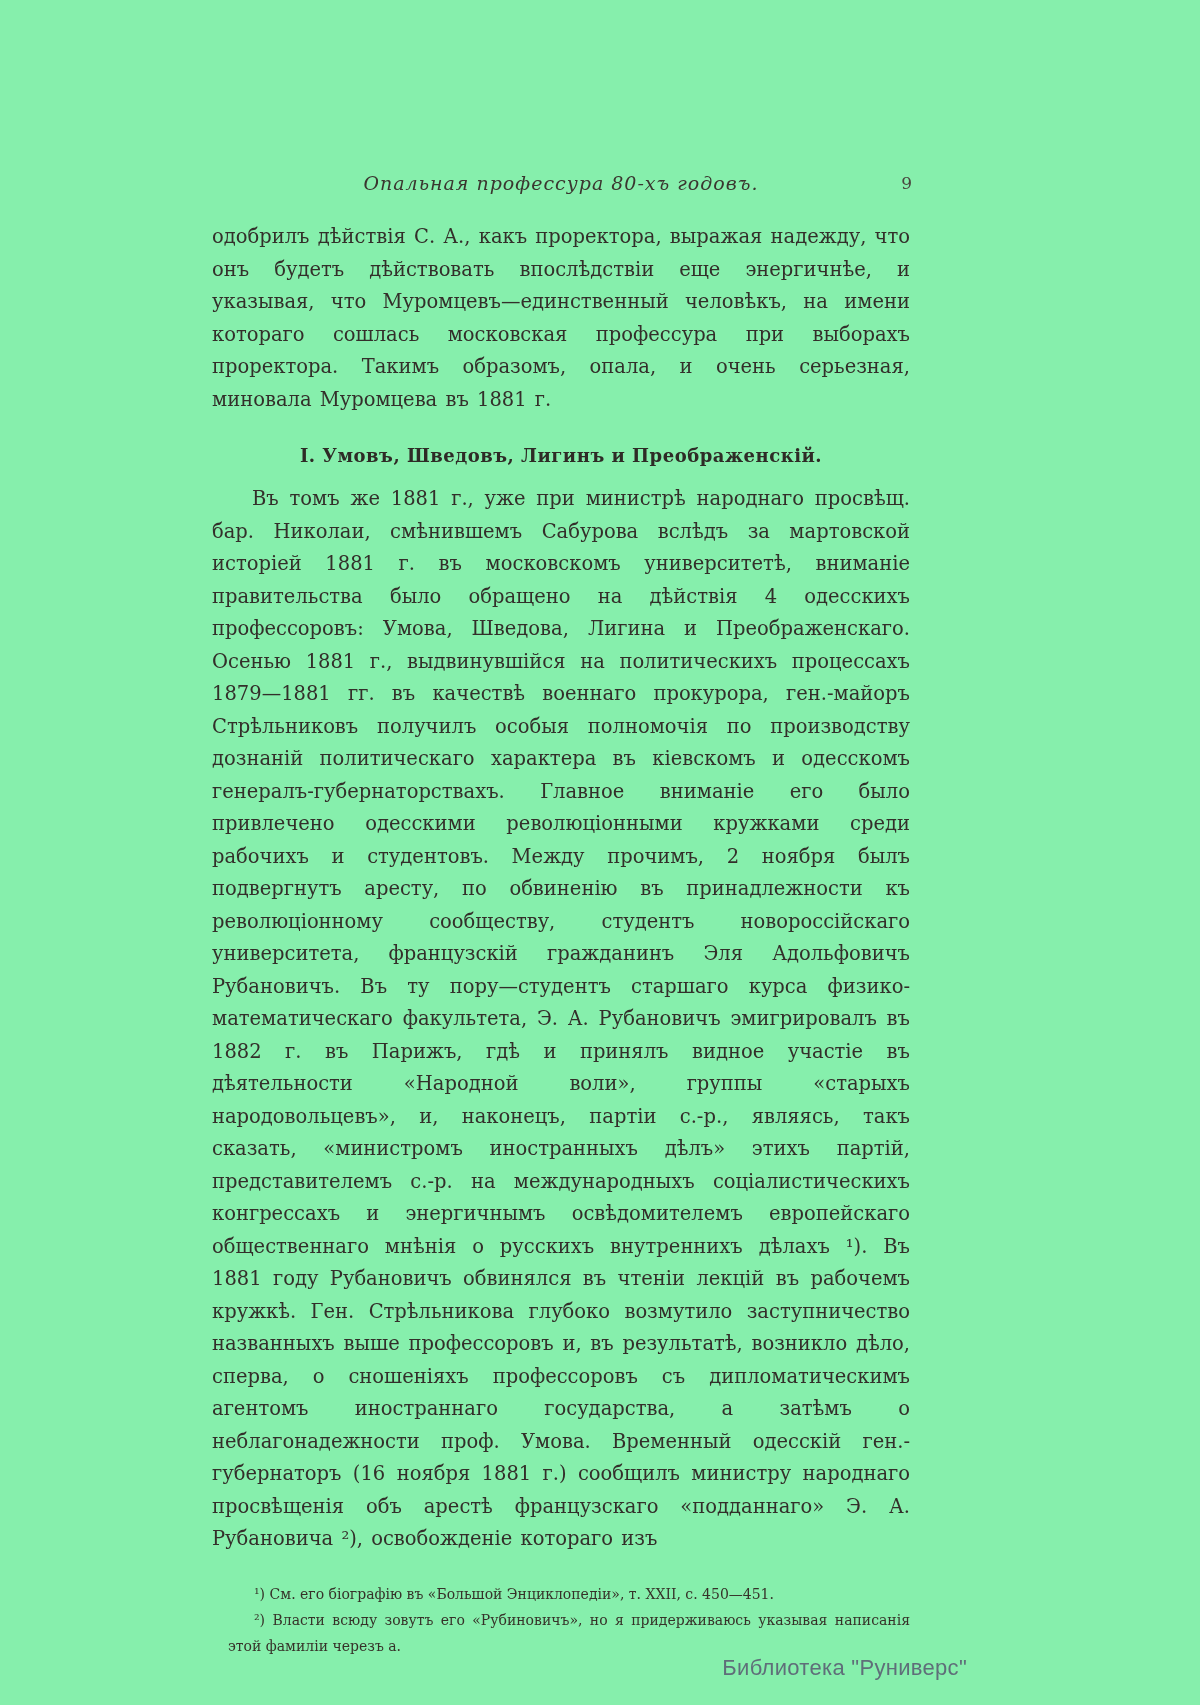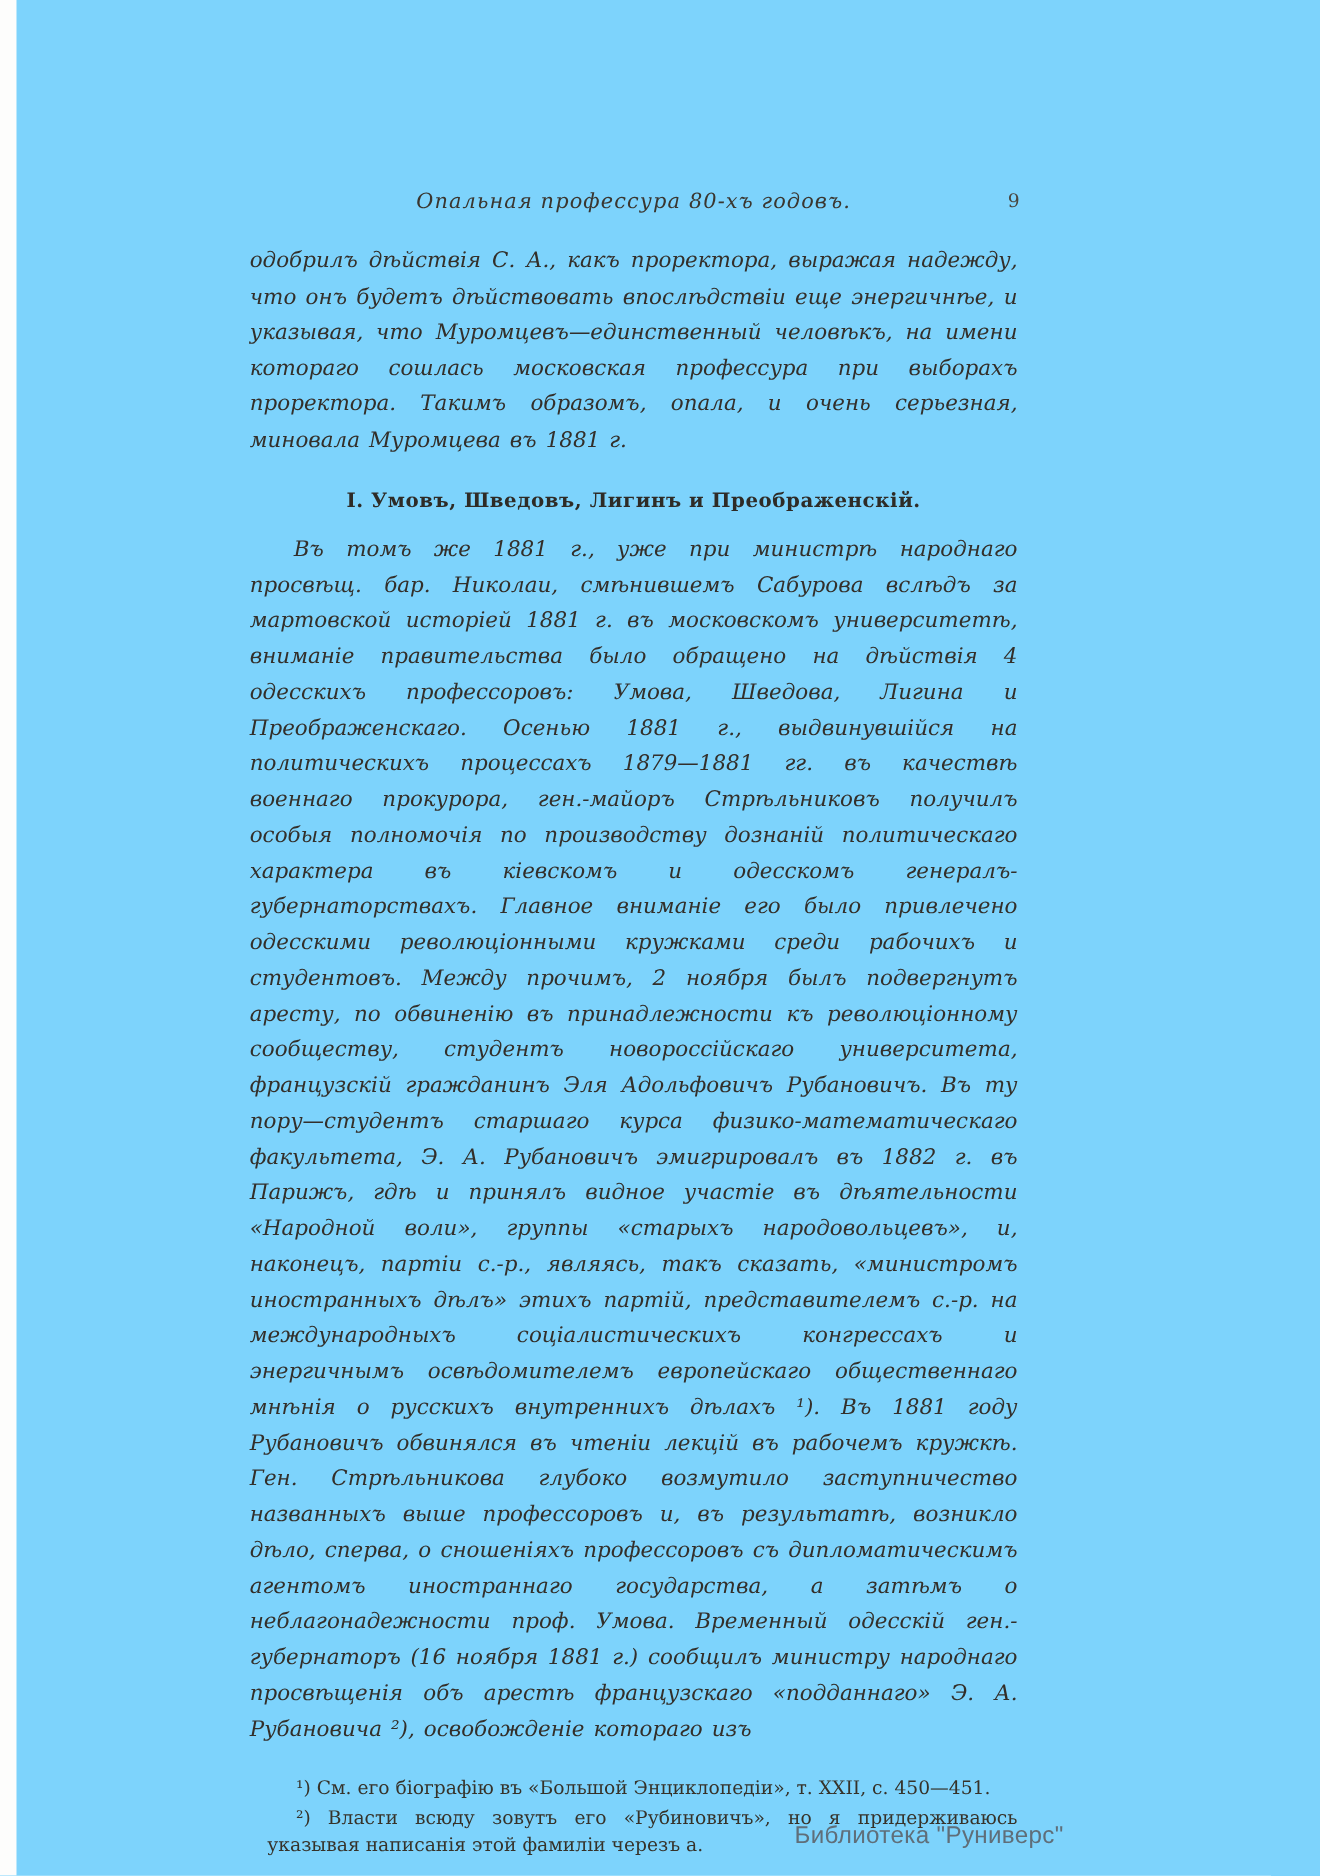--- a/index.html
+++ b/index.html
@@ -9,22 +9,21 @@
     height: 1705px;
     background: #fdfdfc;
     position: relative;
     font-family: "DejaVu Serif", serif;
     color: #33302b;
     overflow: hidden;
   }
   .sheet {
     position: absolute;
     inset: 0;
-    background: #7dd3fc;
-    margin-left: 15px;
+    background: #86efac;
   }
   .column {
     position: absolute;
     left: 212px;
     top: 172px;
     width: 698px;
   }
   .running-head-row {
     position: relative;
     width: 100%;
@@ -43,21 +42,20 @@
     letter-spacing: 0;
     color: #4a463f;
   }
   .para {
     margin: 0;
     text-align: justify;
     font-size: 19.5px;
     line-height: 32.5px;
     word-spacing: 2px;
     color: #332f2a;
-    font-style: italic;
   }
   .para-first {
     margin-top: 27px;
     text-indent: 0;
   }
   .section-heading {
     margin: 29px 0 17px 0;
     text-align: center;
     font-size: 18px;
     font-weight: bold;
@@ -67,21 +65,21 @@
   .para-main {
     text-indent: 40px;
   }
   .footnotes {
     margin-top: 26px;
     padding-left: 16px;
   }
   .footnote {
     margin: 0;
     text-align: justify;
-    font-size: 17px;
+    font-size: 14px;
     line-height: 25.5px;
     text-indent: 26px;
     color: #363229;
   }
   .footnote + .footnote { margin-top: 1px; }
   .footnote.hang { margin-left: -16px; padding-left: 16px; text-indent: 26px; }
   .watermark {
     position: absolute;
     right: 233px;
     bottom: 24px;

